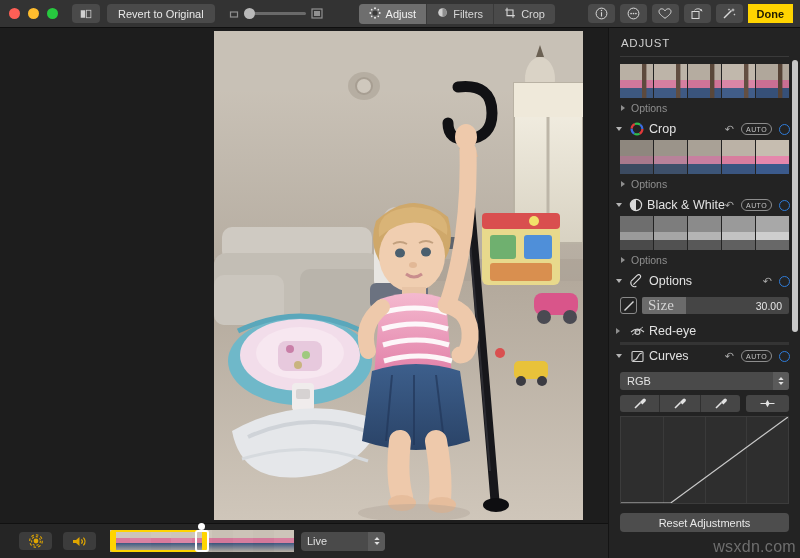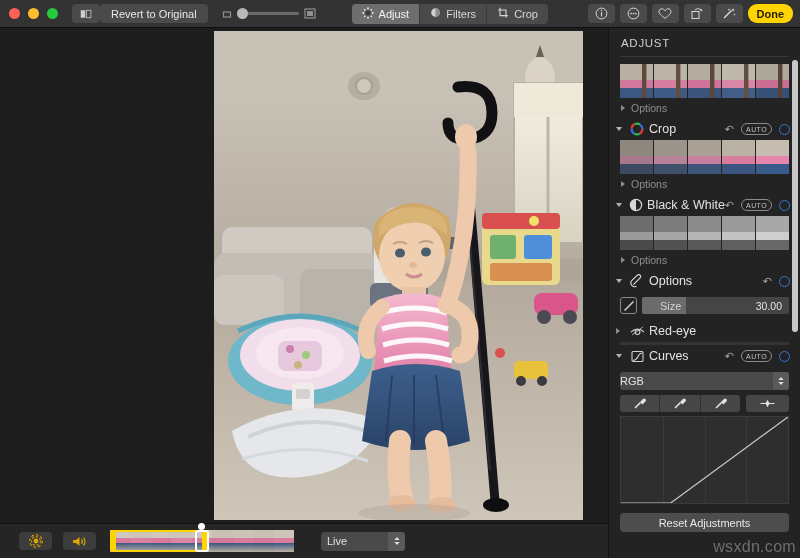--- a/index.html
+++ b/index.html
@@ -25,21 +25,21 @@
   .light.yellow { background: #ffbd2e; }
   .light.green { background: #27c93f; }
 
   .tb-btn {
     background: #4a4a4a; border: none; border-radius: 4px;
     color: #e8e8e8; font-size: 11px; font-family: "Liberation Sans", sans-serif;
     height: 19px; display: flex; align-items: center; justify-content: center;
     cursor: default; padding: 0 8px;
   }
   .compare-btn { width: 28px; margin-left: 14px; }
-  .revert-btn { padding: 0 11px; }
+  .revert-btn { margin-left: 7px; padding: 0 11px; }
 
   .zoomwrap { display: flex; align-items: center; gap: 5px; margin-left: 14px; }
   .zoom-small, .zoom-large { opacity: .75; }
   .zoom-track {
     position: relative; width: 62px; height: 3px;
     background: #6a6a6a; border-radius: 2px;
   }
   .zoom-knob {
     position: absolute; left: 0px; top: -4px;
     width: 11px; height: 11px; border-radius: 50%;
@@ -60,21 +60,21 @@
   .seg-item:last-child { border-right: none; }
   .seg-item.active { background: #6e6e6e; color: #f2f2f2; }
 
   .tb-right { margin-left: auto; display: flex; align-items: center; gap: 5px; padding-right: 7px; }
   .icon-btn {
     width: 27px; height: 19px; border-radius: 4px; background: #4a4a4a;
     display: flex; align-items: center; justify-content: center; cursor: default;
   }
   .done-btn {
     background: #ffd400; color: #201c00; font-size: 11px; font-weight: bold;
-    height: 19px; border-radius: 9px; padding: 0 9px;
+    height: 19px; border-radius: 0; padding: 0 9px;
     display: flex; align-items: center; justify-content: center; cursor: default;
   }
 
   
   .canvas {
     position: absolute; left: 0; top: 28px; width: 608px; height: 495px;
     background: #1d1d1d;
   }
   .photo {
     position: absolute; left: 214px; top: 3px; width: 369px; height: 489px;
@@ -109,21 +109,21 @@
   .trim-box::after { right: -2px; border-radius: 0 3px 3px 0; }
   .playhead {
     position: absolute; left: 88px; top: -7px;
     width: 7px; height: 7px; border-radius: 50%; background: #fff;
   }
   .keyframe {
     position: absolute; left: 85px; top: 0px; width: 14px; height: 22px;
     border: 2px solid #ffffff; border-radius: 3px; box-sizing: border-box;
   }
   .popup {
-    position: relative; margin-left: 27px; width: 84px; height: 19px;
+    position: relative; margin-left: 7px; width: 84px; height: 19px;
     background: #4a4a4a; border-radius: 4px;
     display: flex; align-items: center; padding: 0 6px;
     font-size: 11px; color: #e0e0e0; cursor: default;
   }
   .popup .chev {
     position: absolute; right: 0; top: 0; width: 17px; height: 19px;
     background: #5a5a5a; border-radius: 0 4px 4px 0;
     display: flex; align-items: center; justify-content: center;
   }
 
@@ -175,27 +175,27 @@
   }
   .brush-box {
     width: 17px; height: 17px; border: 1px solid #8a8a8a; border-radius: 3px;
     display: flex; align-items: center; justify-content: center; flex: 0 0 auto;
   }
   .slider {
     position: relative; flex: 1 1 auto; height: 17px; background: #454545;
     border-radius: 2px; display: flex; align-items: center; overflow: hidden;
   }
   .slider .fill { position: absolute; left: 0; top: 0; bottom: 0; width: 30%; background: #6b6b6b; }
-  .slider .s-lbl { position: relative; font-size: 11px; color: #d3d3d3; margin-left: 18px; }
+  .slider .s-lbl { position: relative; font-size: 15px; color: #d3d3d3; margin-left: 6px; font-family: Liberation Serif, serif; }
   .slider .s-val { position: relative; font-size: 10.5px; color: #e4e4e4; margin-left: auto; margin-right: 7px; }
 
   .select-row { margin: 5px 11px 5px 11px; }
   .select {
     position: relative; height: 18px; background: #4a4a4a; border-radius: 3px;
-    display: flex; align-items: center; 
+    display: flex; align-items: center; padding-left: 7px;
     font-size: 11px; color: #e3e3e3; cursor: default;
   }
   .select .chev {
     position: absolute; right: 0; top: 0; width: 16px; height: 18px;
     background: #5a5a5a; border-radius: 0 3px 3px 0;
     display: flex; align-items: center; justify-content: center;
   }
 
   .dropper-row { display: flex; margin: 0 11px 4px 11px; gap: 6px; }
   .dropper-group { display: flex; flex: 1 1 auto; background: #464646; border-radius: 3px; overflow: hidden; }

